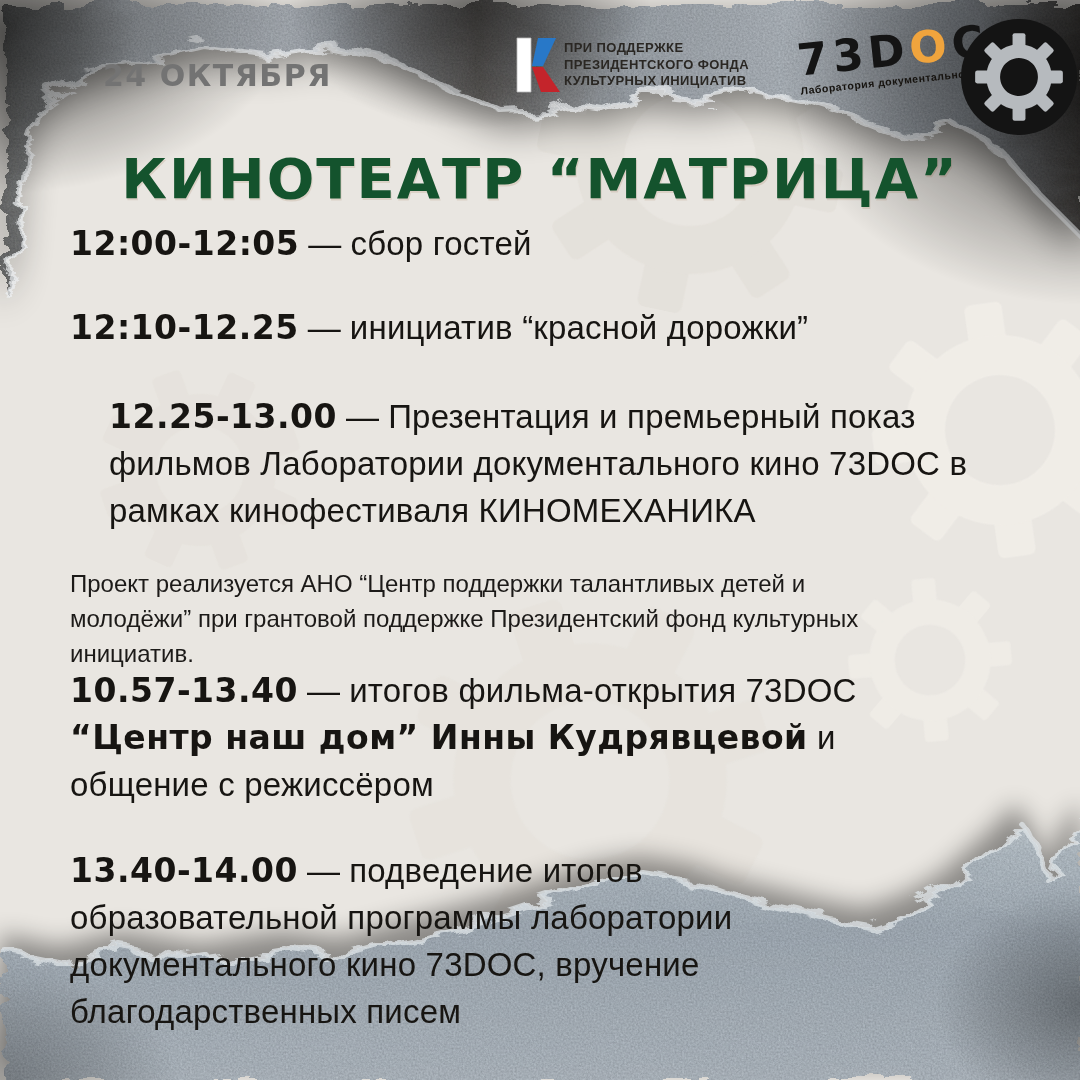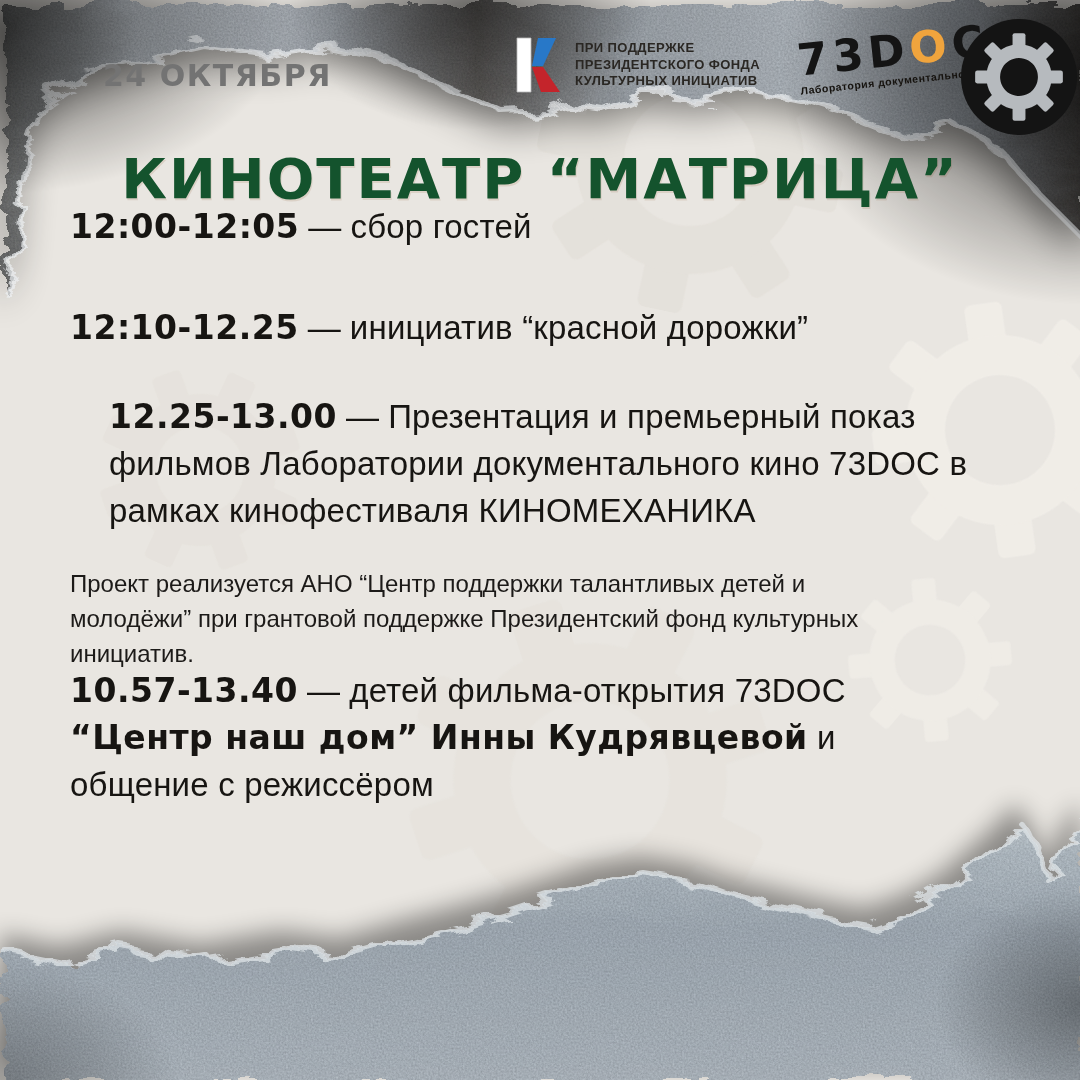--- a/index.html
+++ b/index.html
@@ -9,42 +9,42 @@
     font-family:"Liberation Sans",sans-serif;color:#171512;
   }
   .bgsvg{position:absolute;left:0;top:0;width:1080px;height:1080px;z-index:1;}
   .layer{position:absolute;z-index:2;}
 
   
   .date{left:103px;top:55px;font-family:"DejaVu Sans",sans-serif;font-weight:800;
         font-size:30px;line-height:42px;letter-spacing:1.5px;color:#737373;}
 
   
-  .pfci{left:514px;top:36px;display:flex;align-items:center;gap:11px;}
+  .pfci{left:514px;top:36px;display:flex;align-items:center;gap:0;}
   .pfci-text{font-size:13px;font-weight:700;color:#2a2723;line-height:16.5px;letter-spacing:0.4px;}
 
   
   .doc73{left:795px;top:38px;transform:rotate(-6deg);transform-origin:left top;}
   .doc73-word{font-family:"DejaVu Sans",sans-serif;font-weight:800;font-size:44px;
               line-height:46px;color:#141414;letter-spacing:5px;}
   .doc73-sub{font-size:10.5px;font-weight:700;color:#16130f;letter-spacing:0.5px;margin-top:1px;}
 
   .gearbadge{left:958px;top:16px;width:122px;height:122px;}
 
   
   .title{left:0;right:0;top:146px;text-align:center;
          font-family:"DejaVu Sans",sans-serif;font-weight:800;font-size:56px;
          color:#14532d;letter-spacing:2px;
          text-shadow:1px 2px 0 rgba(120,60,10,0.12);}
 
   
   .item{left:70px;font-size:33px;line-height:47px;letter-spacing:0.2px;color:#171512;}
   .t,.b{font-family:"DejaVu Sans",sans-serif;font-weight:800;letter-spacing:0.5px;}
   .dsh{margin:0 9px;}
-  .i1{top:203px;width:941px;}
+  .i1{top:220px;width:941px;}
   .i2{top:304px;width:941px;}
   .i3{top:393px;width:885px;margin-left:39px;}
   .note{left:70px;top:566px;width:860px;font-size:24px;line-height:35px;color:#1c1a18;}
   .i4{top:667px;width:815px;}
   .i5{top:847px;width:835px;}
 </style>
 </head>
 <body>
 
 <div class="canvas">
@@ -183,16 +183,18 @@
 
   <div class="layer item i2">
     <span class="t">12:10-12.25</span><span class="dsh">—</span><span>инициатив “красной дорожки”</span></div>
 
   <div class="layer item i3">
     <span class="t">12.25-13.00</span><span class="dsh">—</span><span>Презентация и премьерный показ фильмов Лаборатории документального кино 73DOC в рамках кинофестиваля КИНОМЕХАНИКА</span></div>
 
   <div class="layer note">Проект реализуется АНО “Центр поддержки талантливых детей и молодёжи” при грантовой поддержке Президентский фонд культурных инициатив.</div>
 
   <div class="layer item i4">
-    <span class="t">10.57-13.40</span><span class="dsh">—</span><span>детей фильма-открытия 73DOC </span><span class="b">“Центр наш дом” Инны Кудрявцевой</span><span> и общение с режиссёром</span></div>
-
+    <span class="t">10.57-13.40</span><span class="dsh">—</span><span>итогов фильма-открытия 73DOC </span><span class="b">“Центр наш дом” Инны Кудрявцевой</span><span> и общение с режиссёром</span></div>
+
+  <div class="layer item i5">
+    <span class="t">13.40-14.00</span><span class="dsh">—</span><span>подведение итогов образовательной программы лаборатории документального кино 73DOC, вручение благодарственных писем</span></div>
 
 </div>
 
 </body></html>

